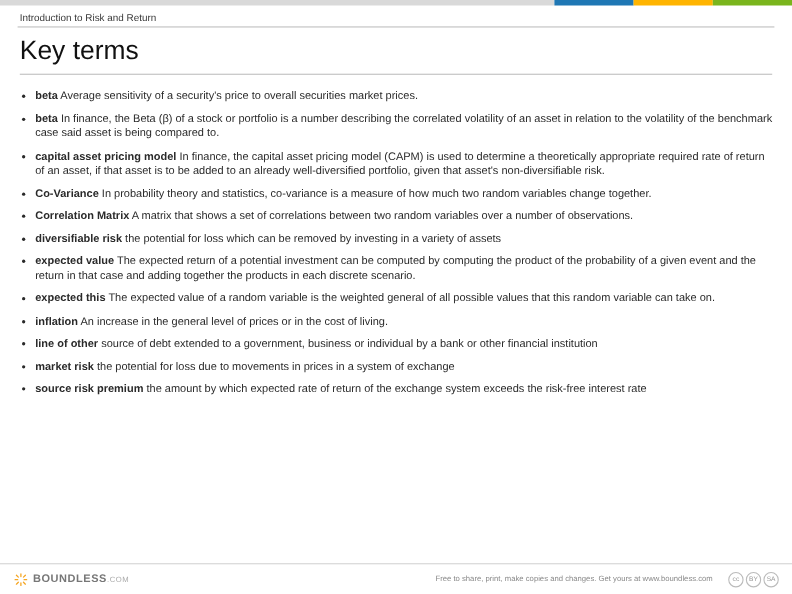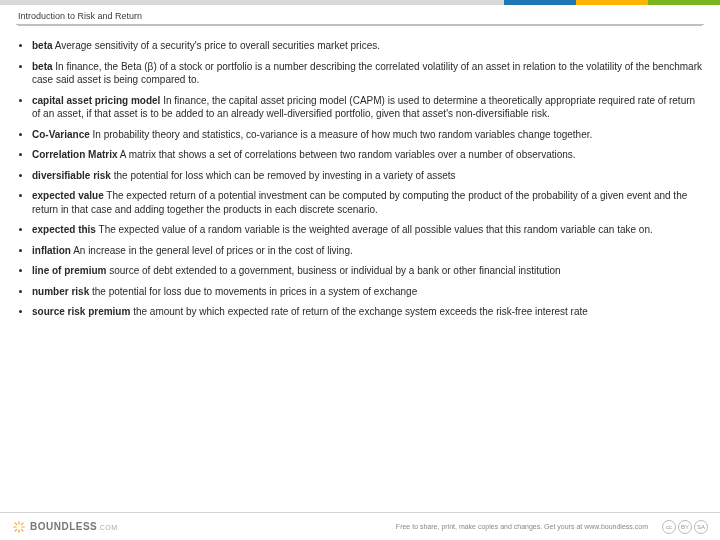--- a/index.html
+++ b/index.html
@@ -35,35 +35,36 @@
 <div class="slide">
   <div class="topbar">
     <div class="seg1"></div>
     <div class="seg2"></div>
     <div class="seg3"></div>
     <div class="seg4"></div>
   </div>
 
   <div class="crumb">Introduction to Risk and Return</div>
   <div class="rule"></div>
+  <h1 class="title">Key terms</h1>
   <div class="rule2"></div>
 
   <div class="body">
     <ul class="terms">
       <li><span class="term">beta</span> <span>Average sensitivity of a security's price to overall securities market prices.</span></li>
       <li><span class="term">beta</span> <span>In finance, the Beta (β) of a stock or portfolio is a number describing the correlated volatility of an asset in relation to the volatility of the benchmark case said asset is being compared to.</span></li>
       <li><span class="term">capital asset pricing model</span> <span>In finance, the capital asset pricing model (CAPM) is used to determine a theoretically appropriate required rate of return of an asset, if that asset is to be added to an already well-diversified portfolio, given that asset's non-diversifiable risk.</span></li>
       <li><span class="term">Co-Variance</span> <span>In probability theory and statistics, co-variance is a measure of how much two random variables change together.</span></li>
       <li><span class="term">Correlation Matrix</span> <span>A matrix that shows a set of correlations between two random variables over a number of observations.</span></li>
       <li><span class="term">diversifiable risk</span> <span>the potential for loss which can be removed by investing in a variety of assets</span></li>
       <li><span class="term">expected value</span> <span>The expected return of a potential investment can be computed by computing the product of the probability of a given event and the return in that case and adding together the products in each discrete scenario.</span></li>
-      <li><span class="term">expected this</span> <span>The expected value of a random variable is the weighted average of all possible values that this random variable can take on.</span></li>
+      <li><span class="term">expected this</span> <span>The expected value of a random variable is the weighted general of all possible values that this random variable can take on.</span></li>
       <li><span class="term">inflation</span> <span>An increase in the general level of prices or in the cost of living.</span></li>
-      <li><span class="term">line of premium</span> <span>source of debt extended to a government, business or individual by a bank or other financial institution</span></li>
-      <li><span class="term">number risk</span> <span>the potential for loss due to movements in prices in a system of exchange</span></li>
+      <li><span class="term">line of other</span> <span>source of debt extended to a government, business or individual by a bank or other financial institution</span></li>
+      <li><span class="term">market risk</span> <span>the potential for loss due to movements in prices in a system of exchange</span></li>
       <li><span class="term">source risk premium</span> <span>the amount by which expected rate of return of the exchange system exceeds the risk-free interest rate</span></li>
     </ul>
   </div>
 
   <div class="footer">
     <div class="logo">
       <span class="logo-burst">
         <svg viewBox="0 0 24 24">
             <g stroke="#f5a623" stroke-width="2" stroke-linecap="round">
           <line x1="12" y1="3" x2="12" y2="7"></line>

